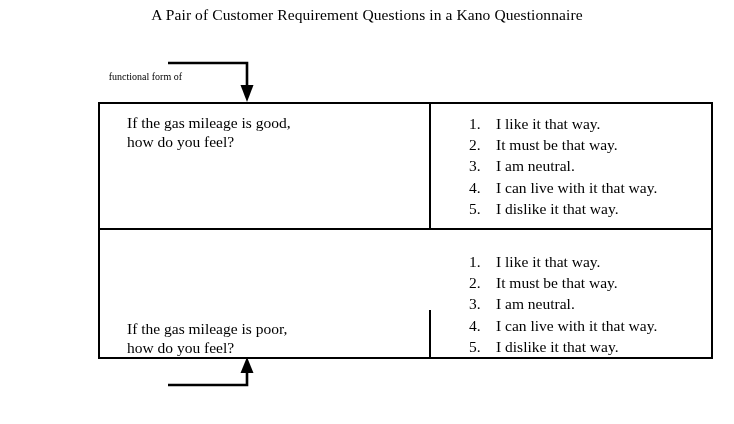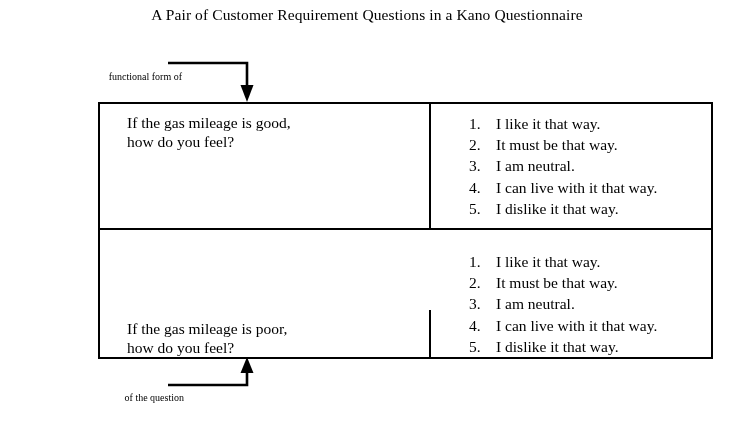--- a/index.html
+++ b/index.html
@@ -135,21 +135,20 @@
 </div>
 
 <div class="leader" id="functional-leader">
   <svg width="100" height="50" viewBox="0 0 100 50" xmlns="http://www.w3.org/2000/svg">
     <path d="M 0 5 L 79 5 L 79 30" stroke="#000000" stroke-width="2.6" fill="none"></path>
     <polygon points="79,44 72.5,27 85.5,27" fill="#000000"></polygon>
   </svg>
 </div>
 
 <div class="annot-label" id="dysfunctional-label">
-  <span class="line2">of the question</span>
 </div>
 
 <div class="leader" id="dysfunctional-leader">
   <svg width="100" height="40" viewBox="0 0 100 40" xmlns="http://www.w3.org/2000/svg">
     <path d="M 0 27 L 79 27 L 79 10" stroke="#000000" stroke-width="2.6" fill="none"></path>
     <polygon points="79,-1 72.5,15 85.5,15" fill="#000000"></polygon>
   </svg>
 </div>
 
 <div id="questionnaire-table">

